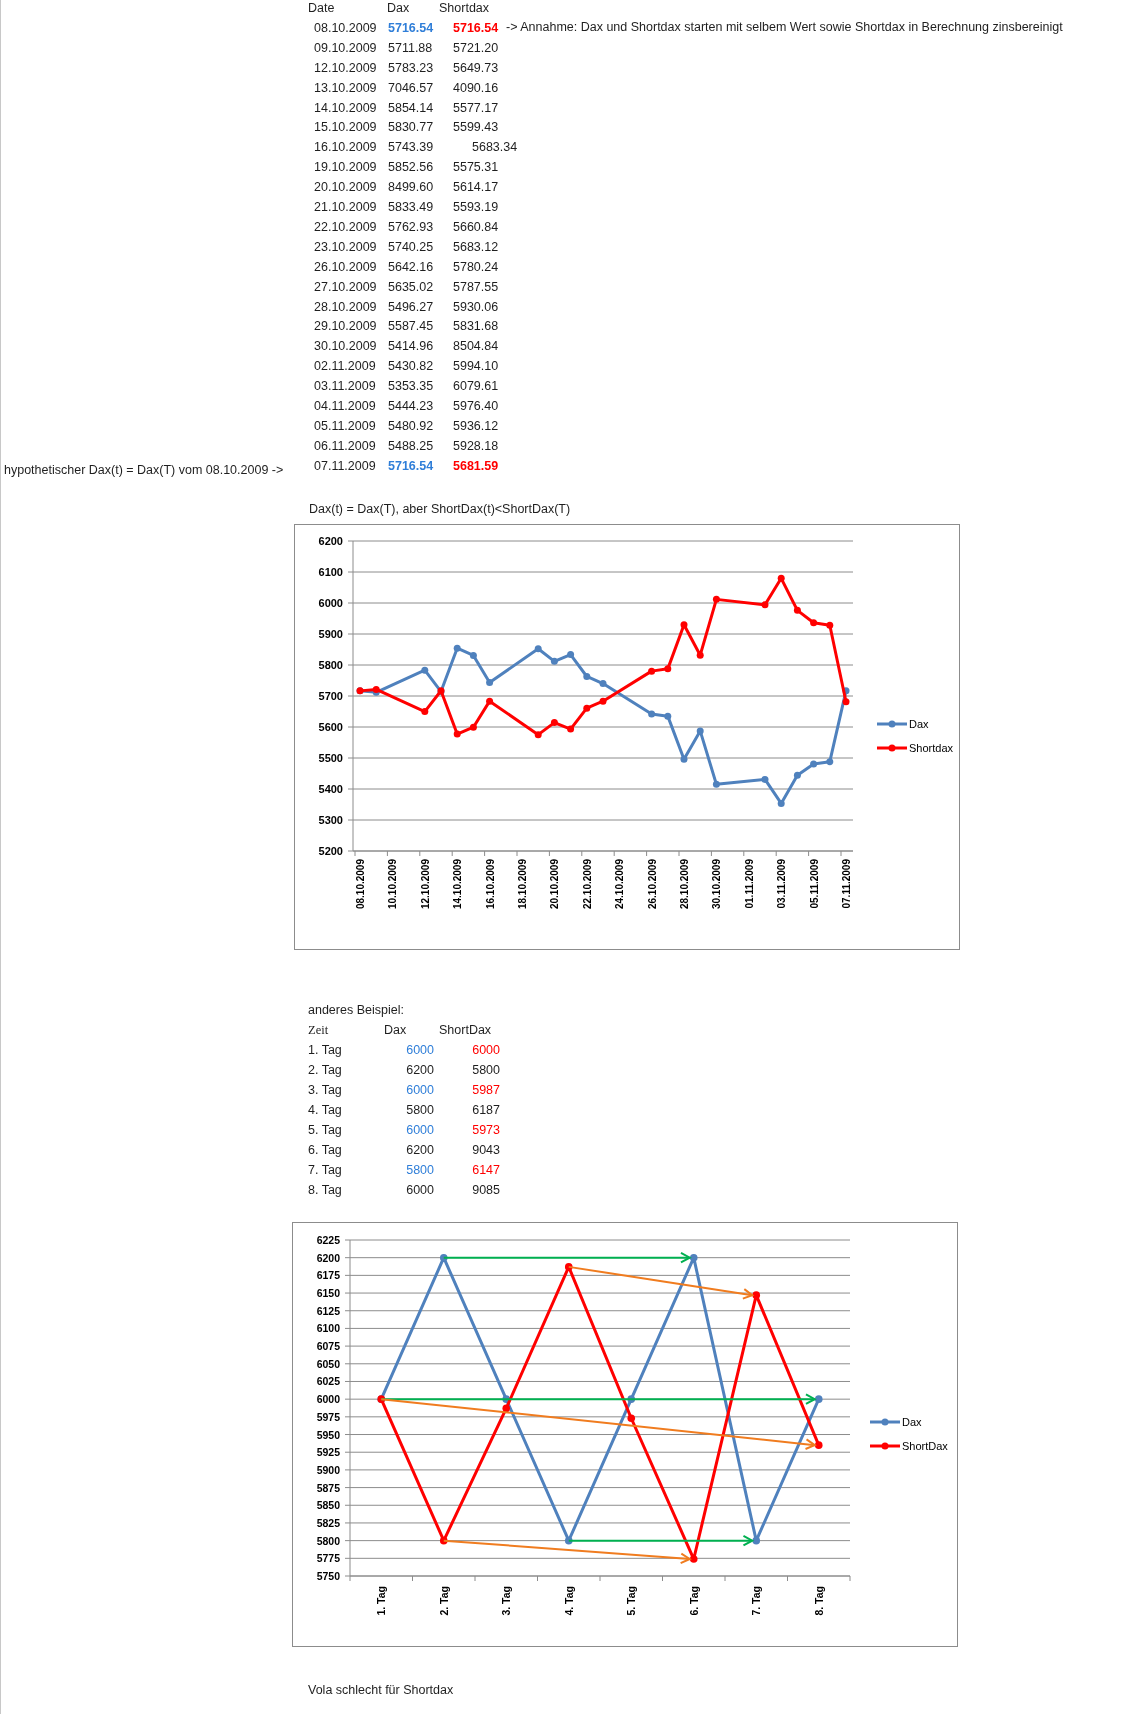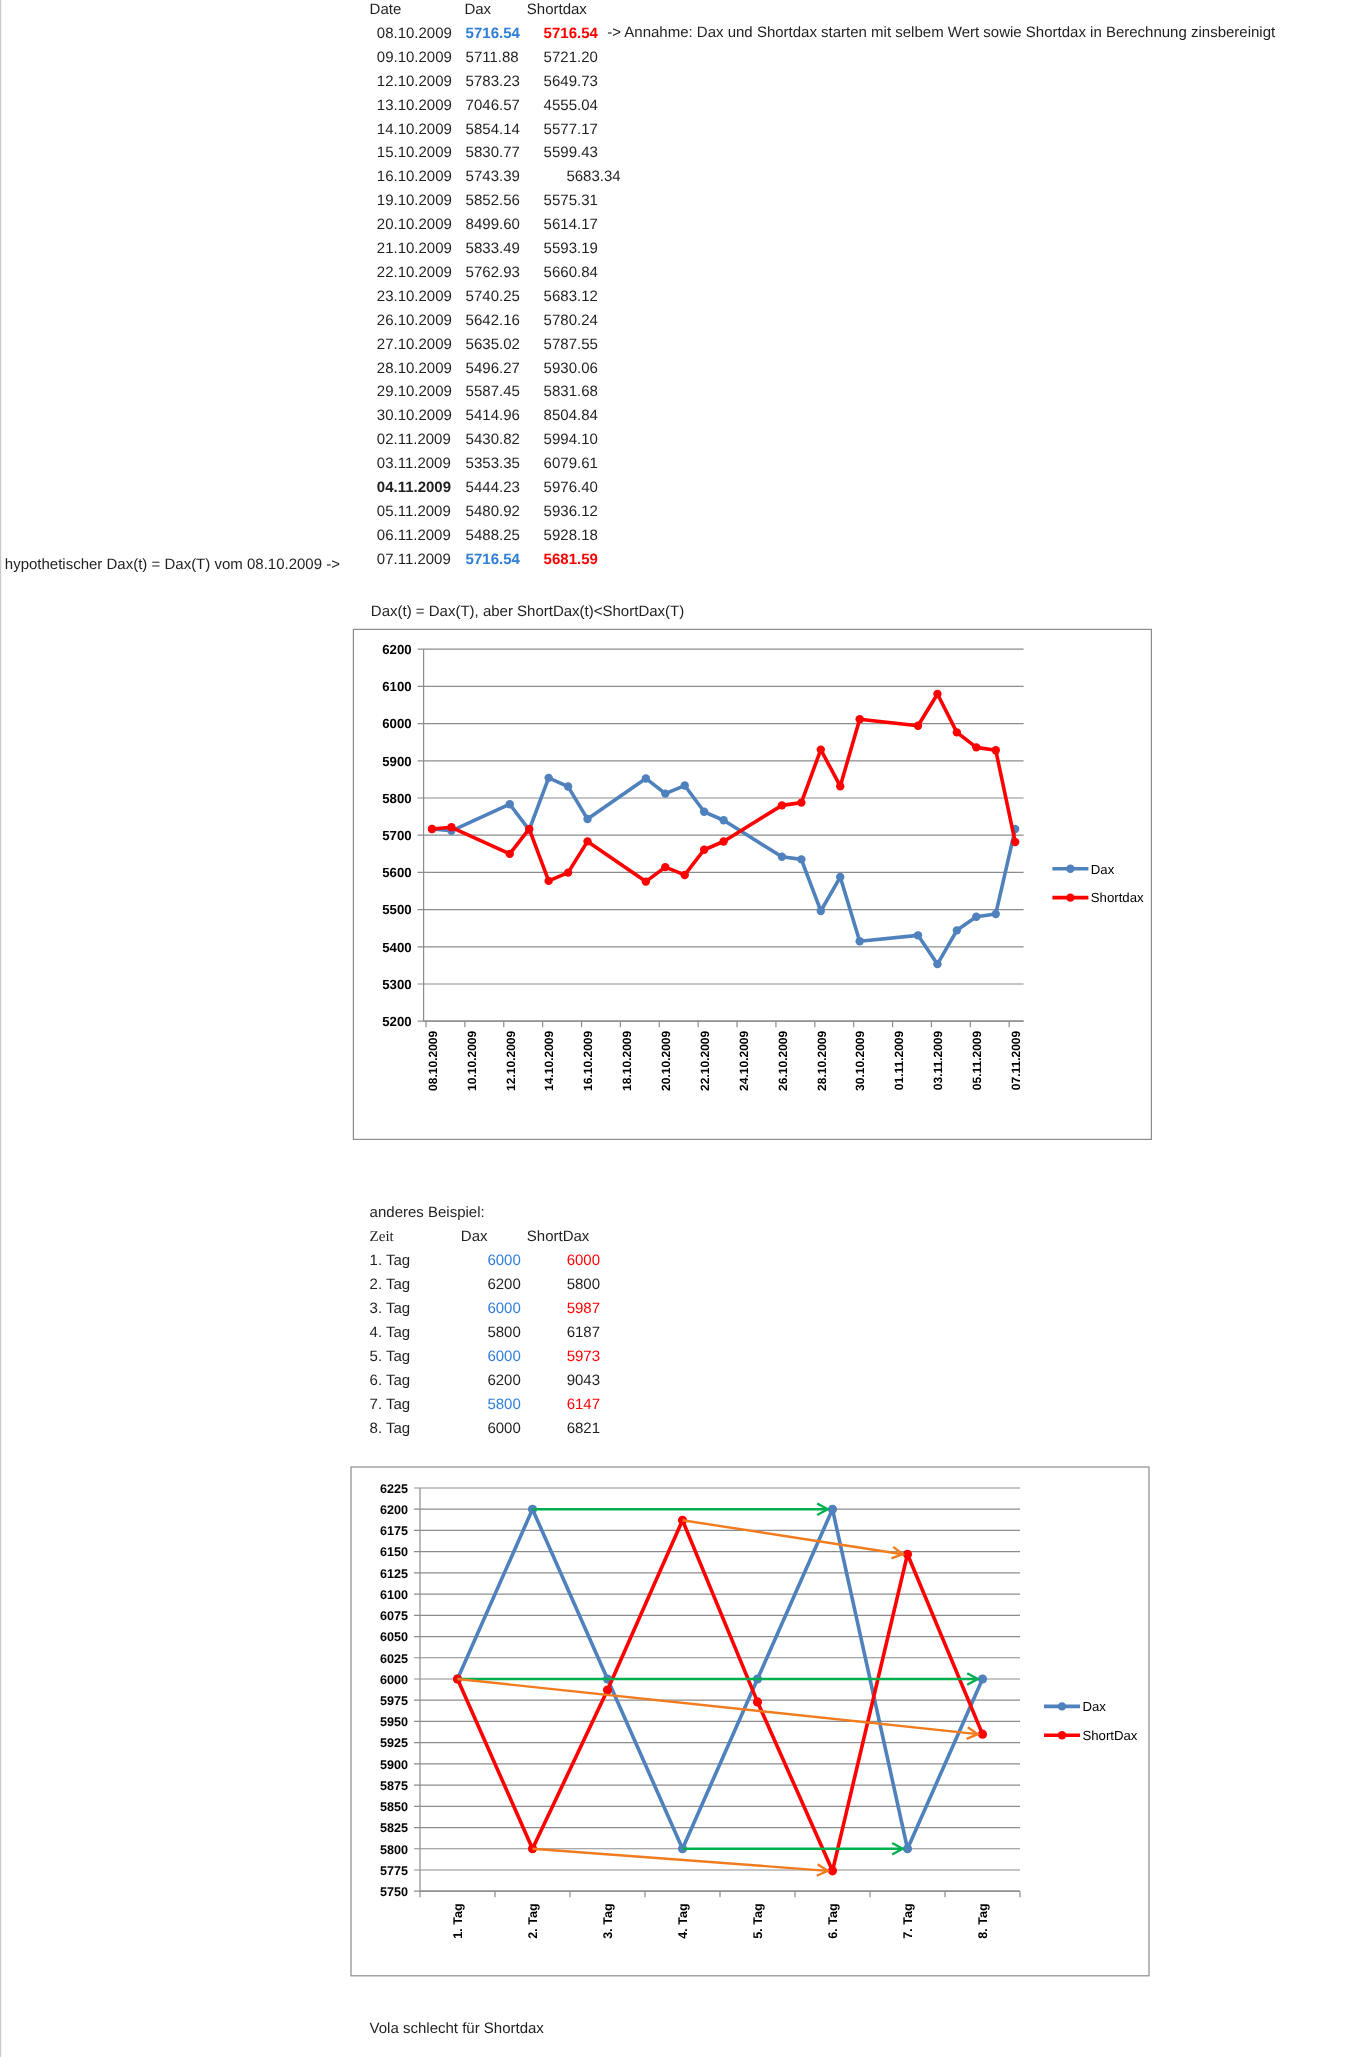--- a/index.html
+++ b/index.html
@@ -26,21 +26,21 @@
     <div class="abs blue bold" style="left: 388px; top: 17.9px;">5716.54</div>
     <div class="abs red bold" style="left: 453px; top: 17.9px;">5716.54</div>
     <div class="abs " style="left: 314px; top: 37.8px;">09.10.2009</div>
     <div class="abs " style="left: 388px; top: 37.8px;">5711.88</div>
     <div class="abs " style="left: 453px; top: 37.8px;">5721.20</div>
     <div class="abs " style="left: 314px; top: 57.7px;">12.10.2009</div>
     <div class="abs " style="left: 388px; top: 57.7px;">5783.23</div>
     <div class="abs " style="left: 453px; top: 57.7px;">5649.73</div>
     <div class="abs " style="left: 314px; top: 77.6px;">13.10.2009</div>
     <div class="abs " style="left: 388px; top: 77.6px;">7046.57</div>
-    <div class="abs " style="left: 453px; top: 77.6px;">4555.04</div>
+    <div class="abs " style="left: 453px; top: 77.6px;">4090.16</div>
     <div class="abs " style="left: 314px; top: 97.5px;">14.10.2009</div>
     <div class="abs " style="left: 388px; top: 97.5px;">5854.14</div>
     <div class="abs " style="left: 453px; top: 97.5px;">5577.17</div>
     <div class="abs " style="left: 314px; top: 117.4px;">15.10.2009</div>
     <div class="abs " style="left: 388px; top: 117.4px;">5830.77</div>
     <div class="abs " style="left: 453px; top: 117.4px;">5599.43</div>
     <div class="abs " style="left: 314px; top: 137.3px;">16.10.2009</div>
     <div class="abs " style="left: 388px; top: 137.3px;">5743.39</div>
     <div class="abs " style="left: 453px; top: 137.3px; margin-left: 19px;">5683.34</div>
     <div class="abs " style="left: 314px; top: 157.2px;">19.10.2009</div>
@@ -72,21 +72,21 @@
     <div class="abs " style="left: 453px; top: 316.4px;">5831.68</div>
     <div class="abs " style="left: 314px; top: 336.3px;">30.10.2009</div>
     <div class="abs " style="left: 388px; top: 336.3px;">5414.96</div>
     <div class="abs " style="left: 453px; top: 336.3px;">8504.84</div>
     <div class="abs " style="left: 314px; top: 356.2px;">02.11.2009</div>
     <div class="abs " style="left: 388px; top: 356.2px;">5430.82</div>
     <div class="abs " style="left: 453px; top: 356.2px;">5994.10</div>
     <div class="abs " style="left: 314px; top: 376.1px;">03.11.2009</div>
     <div class="abs " style="left: 388px; top: 376.1px;">5353.35</div>
     <div class="abs " style="left: 453px; top: 376.1px;">6079.61</div>
-    <div class="abs " style="left: 314px; top: 396px; font-weight: bold;">04.11.2009</div>
+    <div class="abs " style="left: 314px; top: 396px;">04.11.2009</div>
     <div class="abs " style="left: 388px; top: 396px;">5444.23</div>
     <div class="abs " style="left: 453px; top: 396px;">5976.40</div>
     <div class="abs " style="left: 314px; top: 415.9px;">05.11.2009</div>
     <div class="abs " style="left: 388px; top: 415.9px;">5480.92</div>
     <div class="abs " style="left: 453px; top: 415.9px;">5936.12</div>
     <div class="abs " style="left: 314px; top: 435.8px;">06.11.2009</div>
     <div class="abs " style="left: 388px; top: 435.8px;">5488.25</div>
     <div class="abs " style="left: 453px; top: 435.8px;">5928.18</div>
     <div class="abs " style="left: 314px; top: 455.7px;">07.11.2009</div>
     <div class="abs blue bold" style="left: 388px; top: 455.7px;">5716.54</div>
@@ -232,21 +232,21 @@
     <div class="abs blue" style="top: 1120px; left: 374px; width: 60px; text-align: right;">6000</div>
     <div class="abs red" style="top: 1120px; left: 440px; width: 60px; text-align: right;">5973</div>
     <div class="abs " style="top: 1140px; left: 308px;">6. Tag</div>
     <div class="abs " style="top: 1140px; left: 374px; width: 60px; text-align: right;">6200</div>
     <div class="abs " style="top: 1140px; left: 440px; width: 60px; text-align: right;">9043</div>
     <div class="abs " style="top: 1160px; left: 308px;">7. Tag</div>
     <div class="abs blue" style="top: 1160px; left: 374px; width: 60px; text-align: right;">5800</div>
     <div class="abs red" style="top: 1160px; left: 440px; width: 60px; text-align: right;">6147</div>
     <div class="abs " style="top: 1180px; left: 308px;">8. Tag</div>
     <div class="abs " style="top: 1180px; left: 374px; width: 60px; text-align: right;">6000</div>
-    <div class="abs " style="top: 1180px; left: 440px; width: 60px; text-align: right;">6821</div>
+    <div class="abs " style="top: 1180px; left: 440px; width: 60px; text-align: right;">9085</div>
   </div>
 
 <div class="chart-box" style="left:292px; top:1222px; width:664px; height:423px;">
   <svg id="chart2" width="664" height="423">
       <line x1="52" y1="353" x2="557" y2="353" stroke="#8c8c8c" stroke-width="1"></line>
       <text x="47" y="357" text-anchor="end" font-size="10.5" font-weight="bold" fill="#000">5750</text>
       <line x1="52" y1="335.3157894736842" x2="557" y2="335.3157894736842" stroke="#8c8c8c" stroke-width="1"></line>
       <text x="47" y="339.3157894736842" text-anchor="end" font-size="10.5" font-weight="bold" fill="#000">5775</text>
       <line x1="52" y1="317.63157894736844" x2="557" y2="317.63157894736844" stroke="#8c8c8c" stroke-width="1"></line>
       <text x="47" y="321.63157894736844" text-anchor="end" font-size="10.5" font-weight="bold" fill="#000">5800</text>

